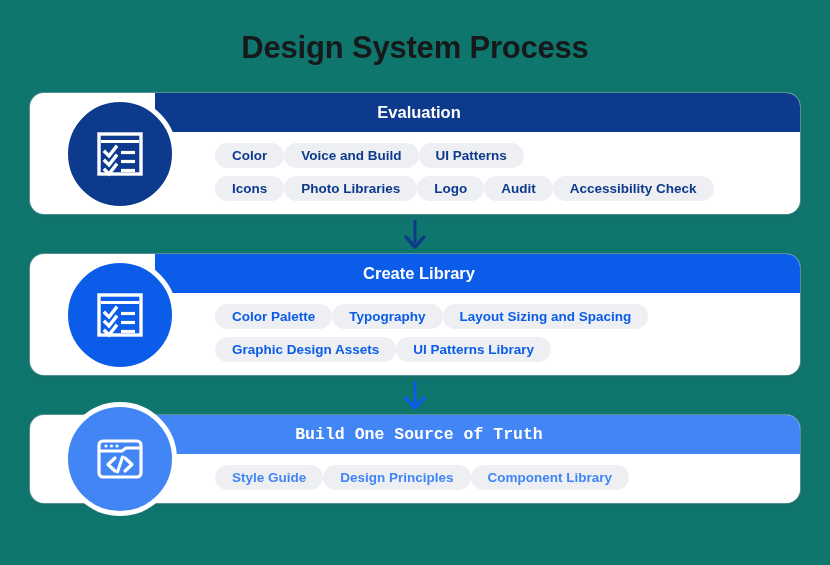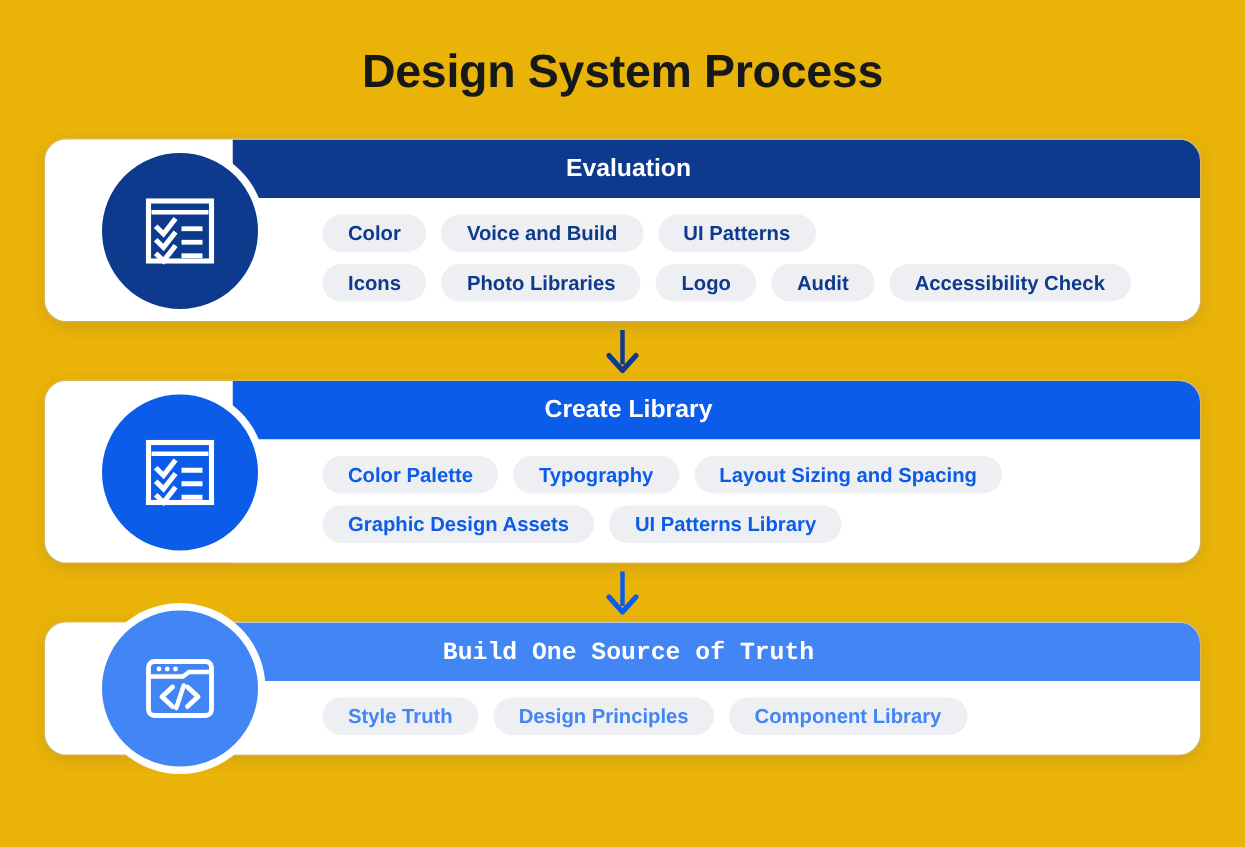--- a/index.html
+++ b/index.html
@@ -10,21 +10,21 @@
     width: 830px;
     height: 565px;
     background: #ffffff;
     font-family: "Liberation Sans", sans-serif;
     overflow: hidden;
   }
   .page {
     position: relative;
     width: 830px;
     height: 565px;
-    background: #eab308;
+    background: #0f766e;
   }
   .page-title {
     position: absolute;
     top: 30px;
     left: 0;
     width: 830px;
     text-align: center;
     font-size: 31px;
     font-weight: bold;
     color: #17181a;
@@ -62,21 +62,20 @@
     padding-right: 117px;
   }
   .stage-body {
     background: #ffffff;
     padding: 11px 16px 13px 60px;
     border-radius: 0 0 14px 0;
   }
   .tag-row {
     display: flex;
     flex-wrap: nowrap;
-    gap: 10px;
     margin-bottom: 8px;
   }
   .tag-row:last-child { margin-bottom: 0; }
   .tag {
     background: #edeff2;
     border-radius: 20px;
     padding: 5px 17px;
     font-size: 13.5px;
     font-weight: bold;
     white-space: nowrap;
@@ -214,21 +213,21 @@
           <circle cx="25" cy="15" r="1.6" fill="#ffffff"></circle>
           <polyline points="23,27 16,33.5 23,40" fill="none" stroke="#ffffff" stroke-width="3.2" stroke-linecap="round" stroke-linejoin="round"></polyline>
           <polyline points="33,27 40,33.5 33,40" fill="none" stroke="#ffffff" stroke-width="3.2" stroke-linecap="round" stroke-linejoin="round"></polyline>
           <line x1="30.5" y1="26" x2="25.5" y2="41" stroke="#ffffff" stroke-width="3" stroke-linecap="round"></line>
         </svg>
       </div>
       <div class="stage-inner">
         <div class="stage-header">Build One Source of Truth</div>
         <div class="stage-body">
           <div class="tag-row">
-            <span class="tag">Style Truth</span>
+            <span class="tag">Style Guide</span>
             <span class="tag">Design Principles</span>
             <span class="tag">Component Library</span>
           </div>
         </div>
       </div>
     </div>
 
   </div>
 </div>
 

